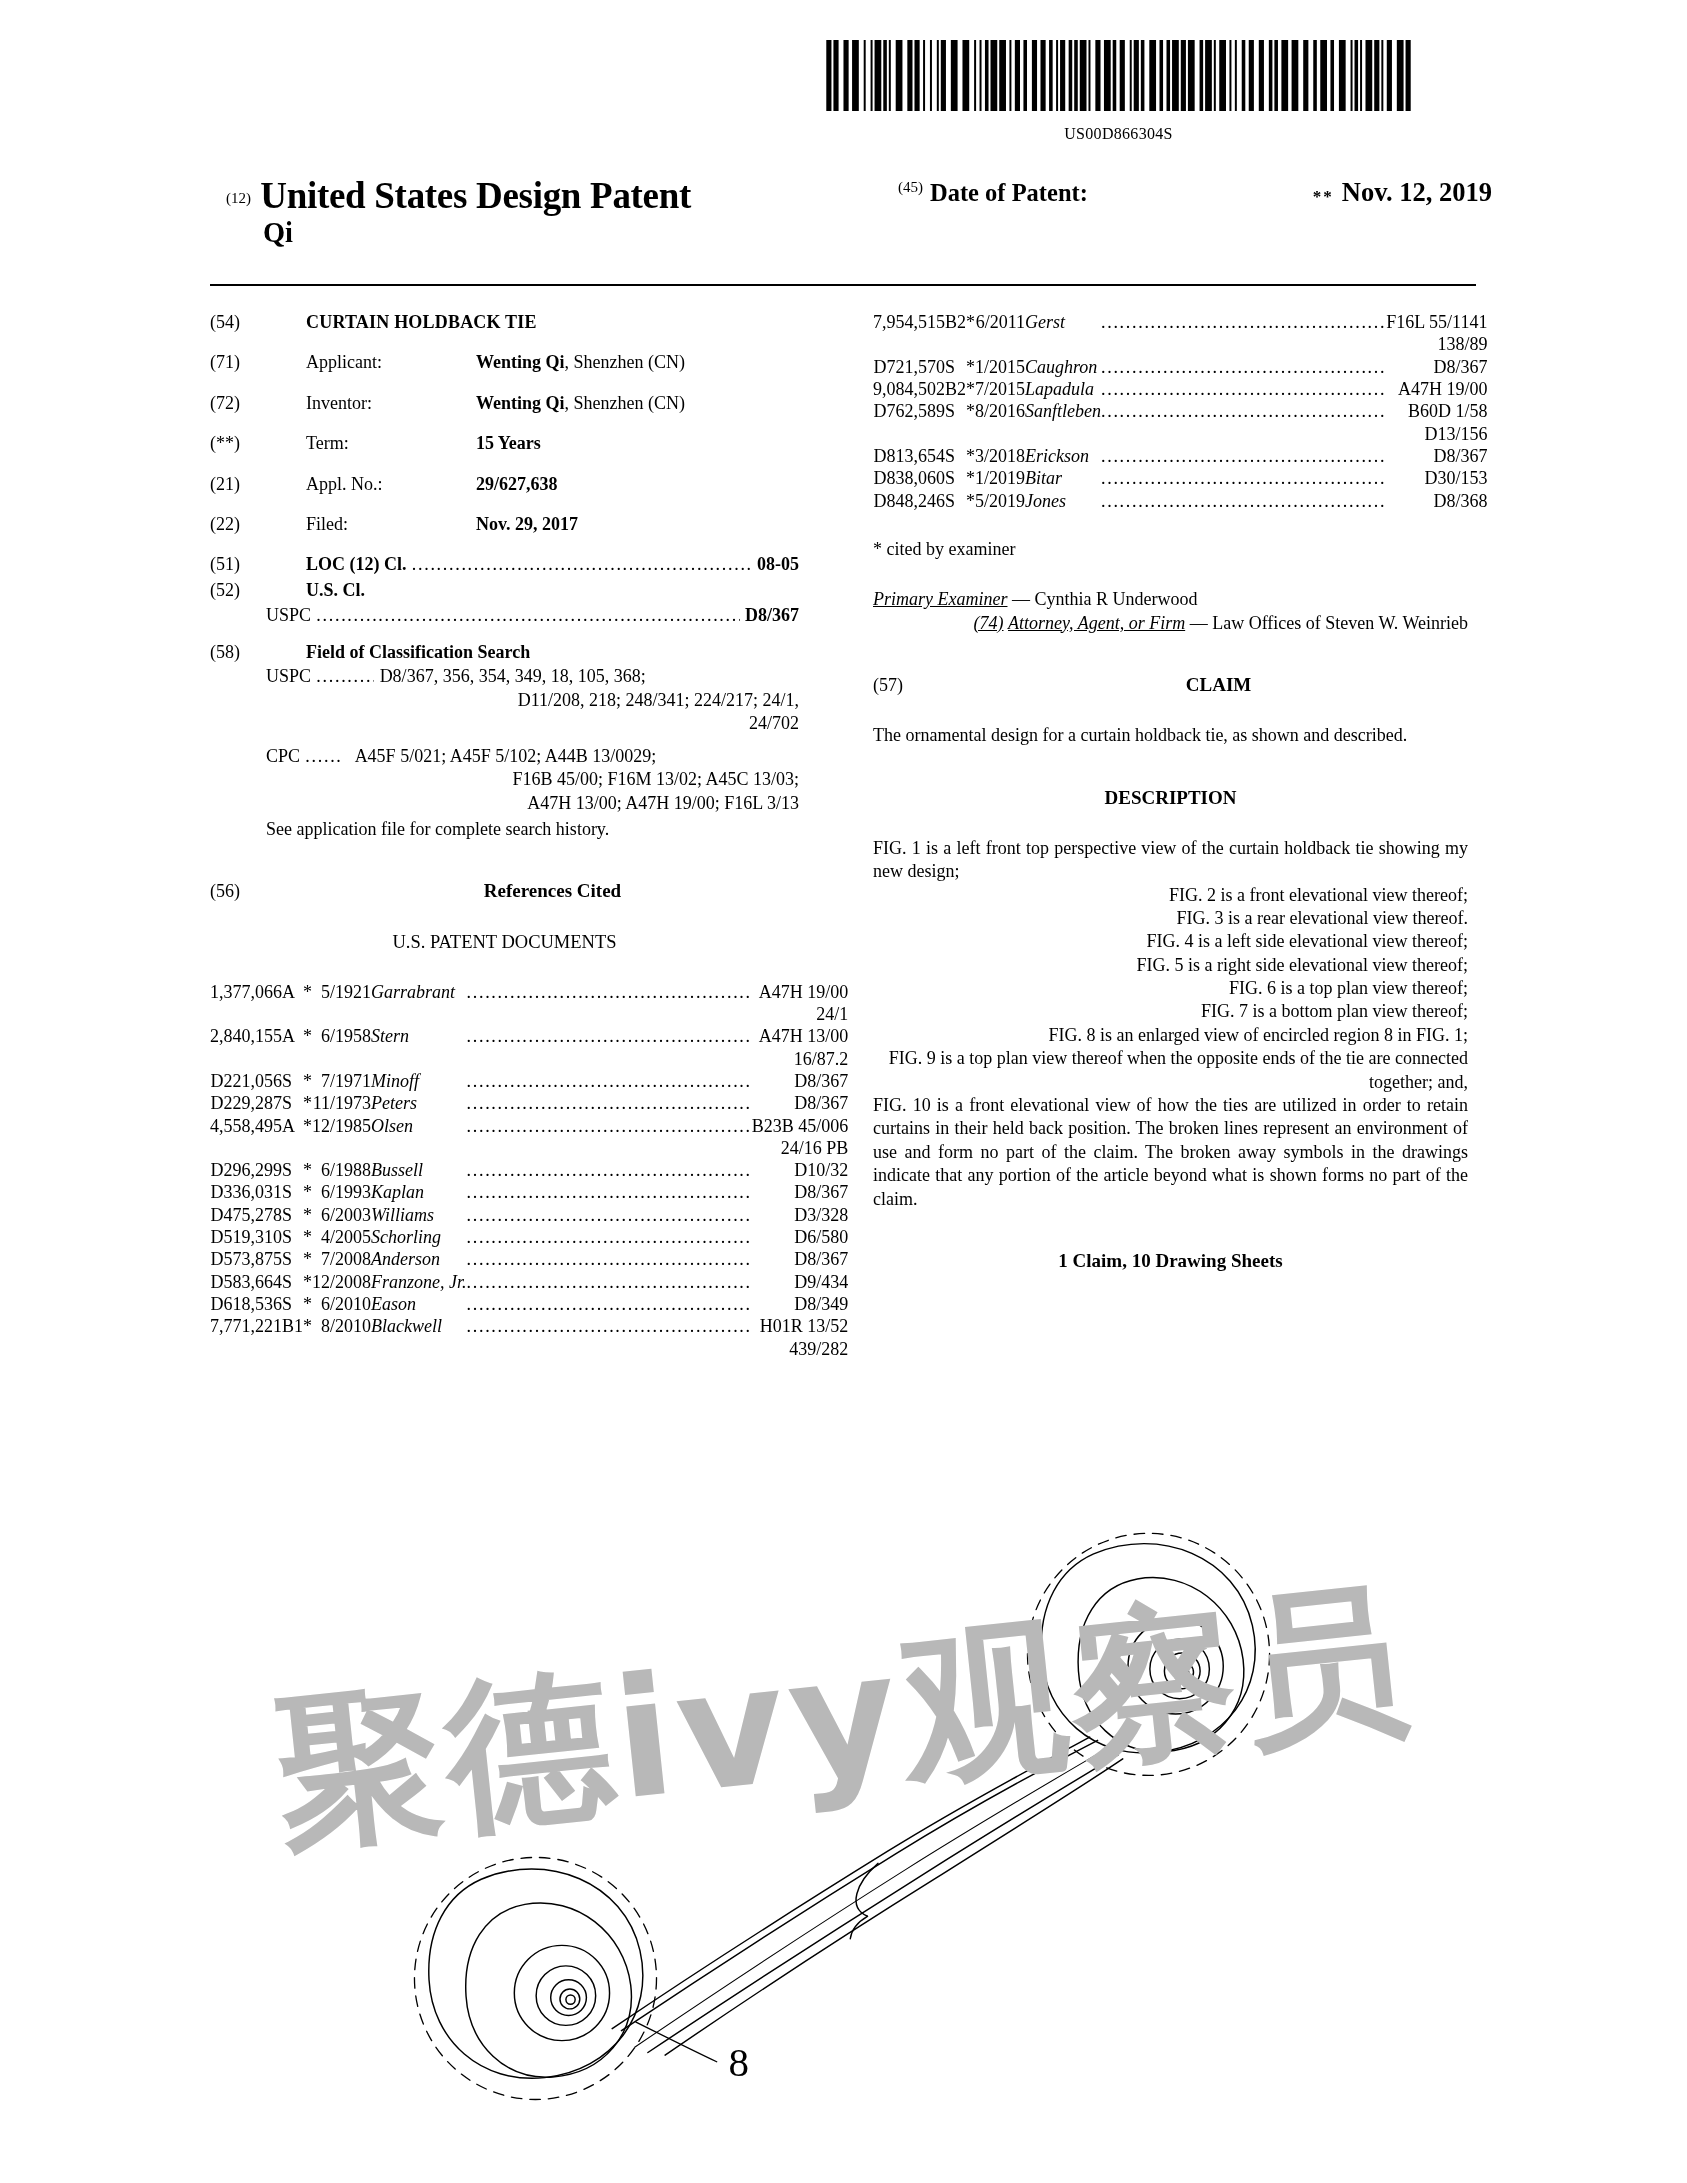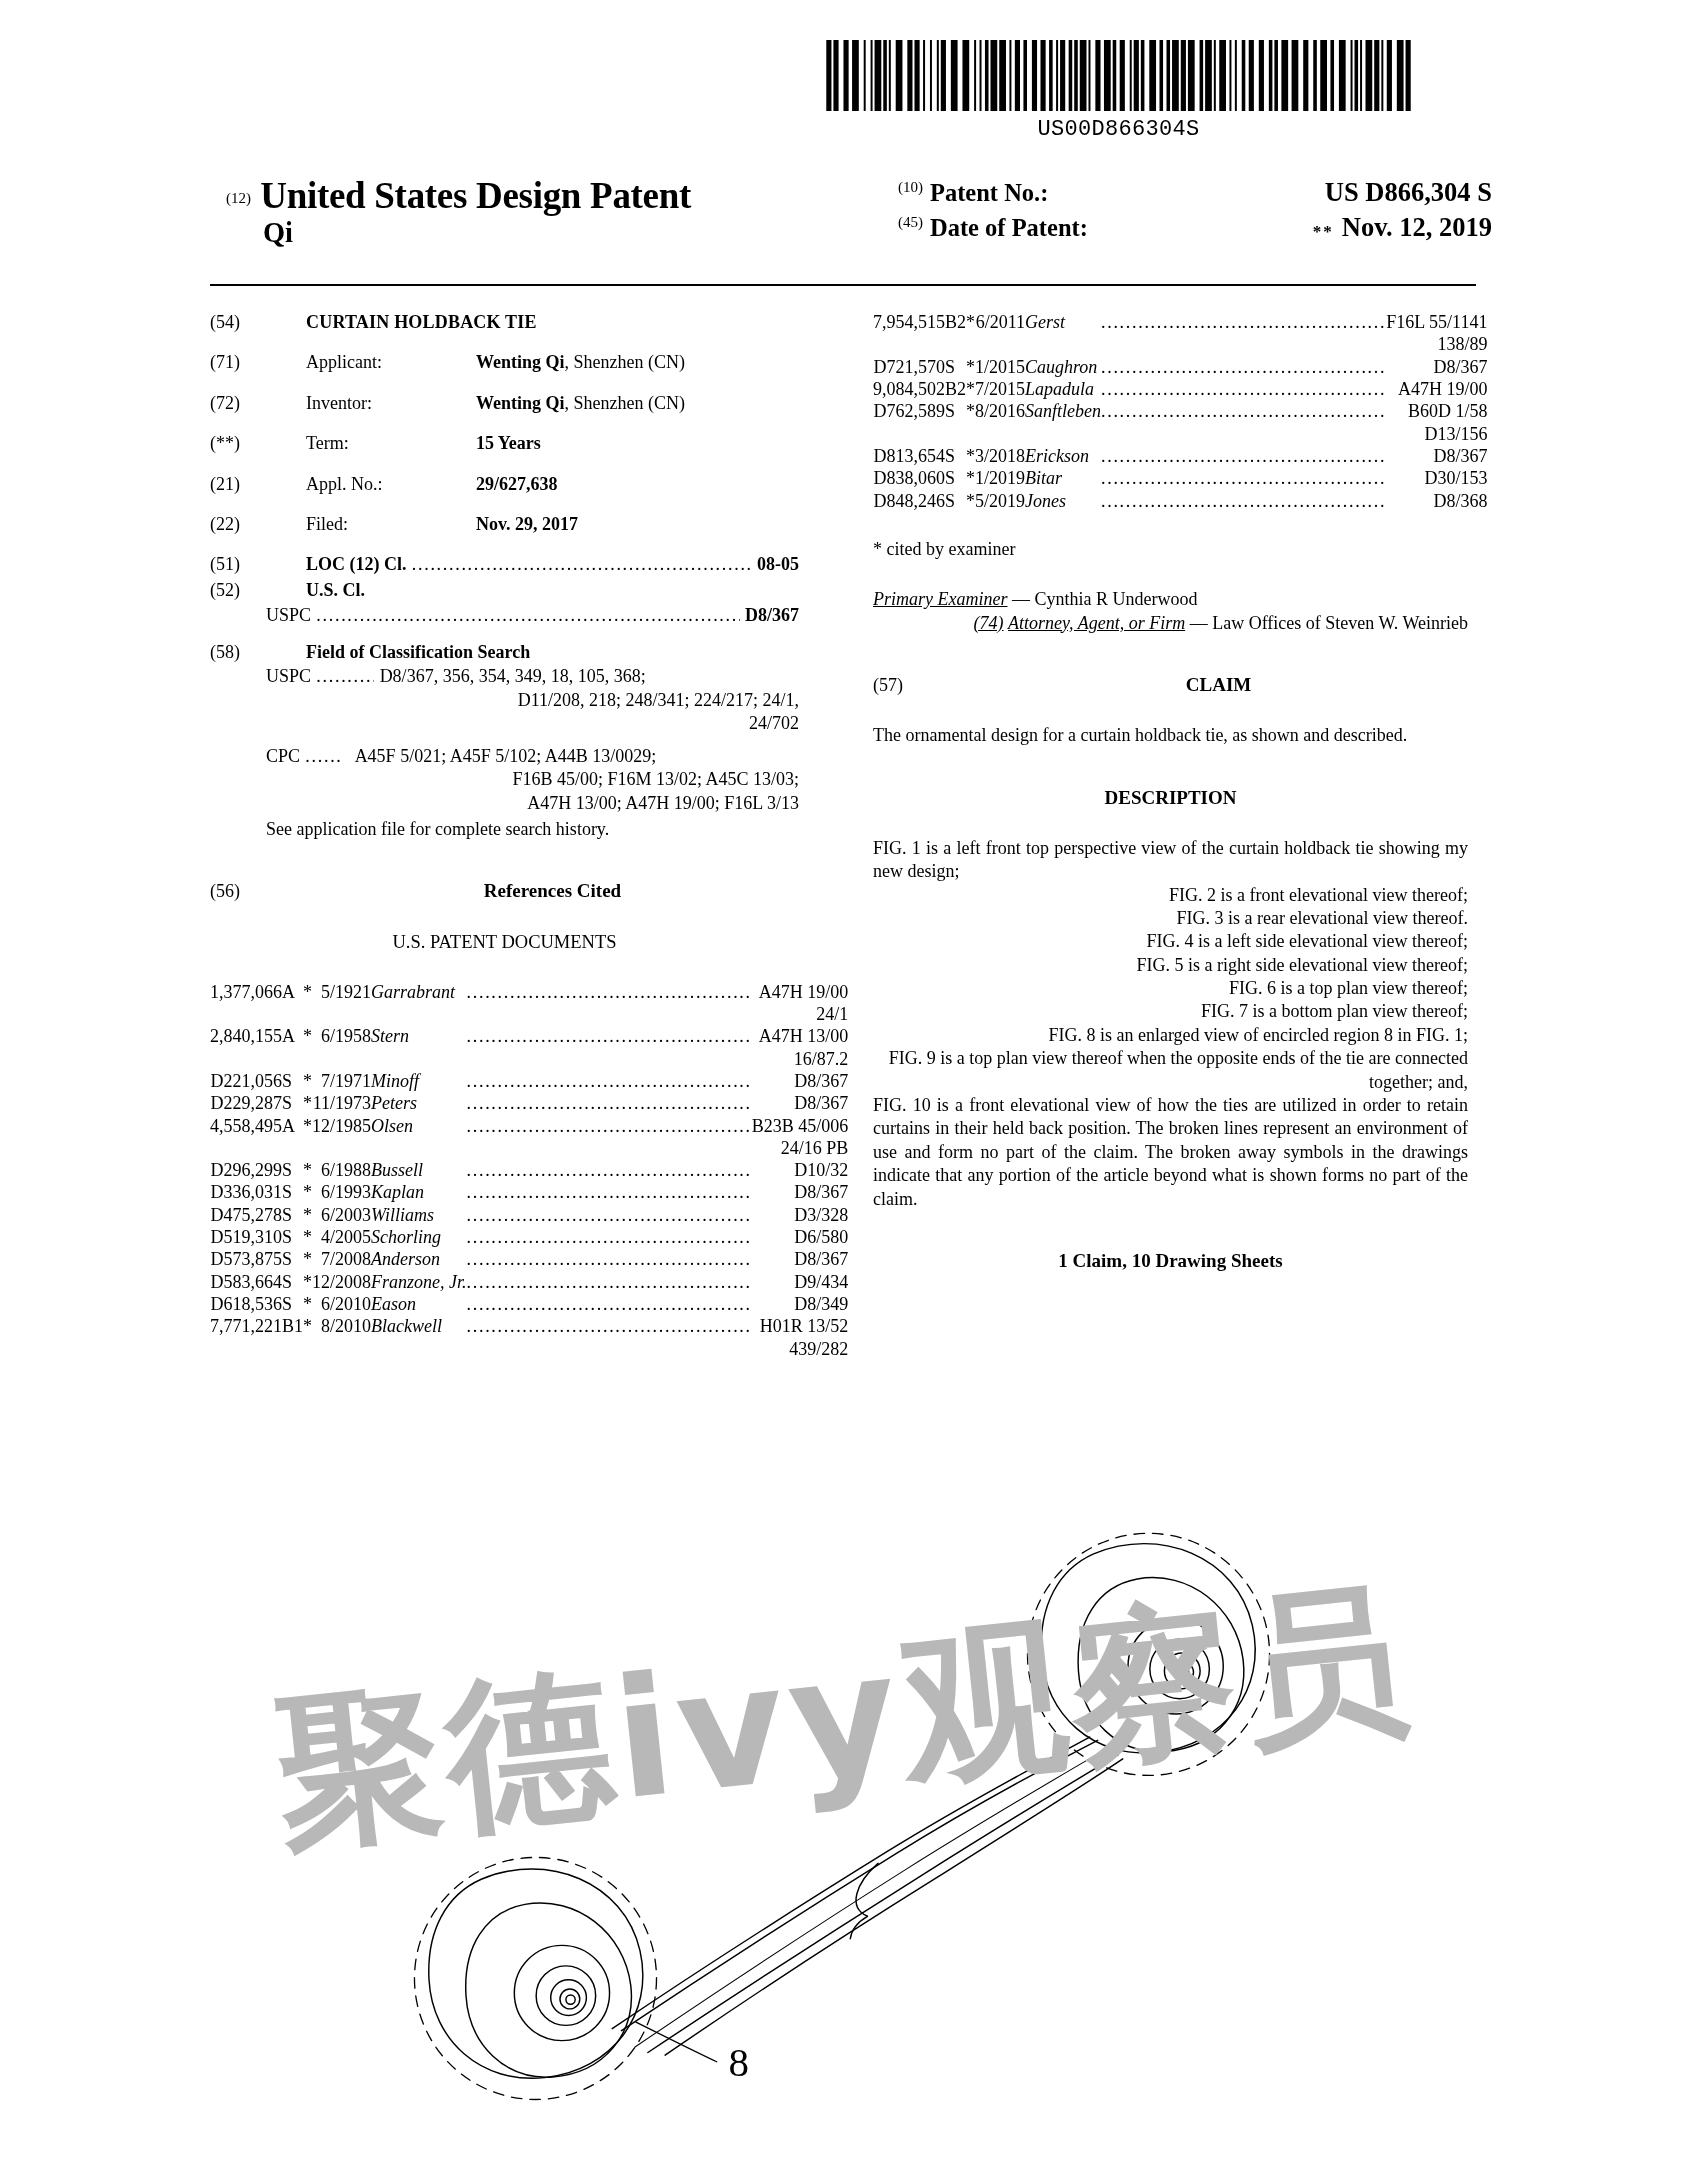--- a/index.html
+++ b/index.html
@@ -23,24 +23,24 @@
     left: 814px;
     width: 609px;
     text-align: center;
   }
   .barcode {
     height: 71px;
     width: 595px;
     margin: 0 auto;
   }
   .barcode-number {
-    font-family: Liberation Mono, monospace;
-    font-size: 22px;
+    font-family: Liberation Serif, serif;
+    font-size: 16px;
     letter-spacing: 0.3px;
-    margin-top: 4px;
+    margin-top: 12px;
   }
 
   
   .header {
     position: absolute;
     top: 177px;
     left: 210px;
     width: 1266px;
     margin-left: 16px;
   }
@@ -326,25 +326,20 @@
 <div class="header">
   <div class="header-row">
     <div class="hdr-left">
       <div>
         <span class="kindcode">(12)</span><span class="main-title">United States Design Patent</span>
       </div>
       <div class="inventor-line">Qi</div>
     </div>
     <div class="hdr-right">
       <div class="pn-row">
-        <span class="pn-tag">(10)</span>
-        <span class="pn-label">Patent No.:</span>
-        <span class="pn-value">US D866,304 S</span>
-      </div>
-      <div class="pn-row">
         <span class="pn-tag">(45)</span>
         <span class="pn-label">Date of Patent:</span>
         <span class="pn-value"><span class="star-prefix">**</span><span>Nov. 12, 2019</span></span>
       </div>
     </div>
   </div>
 </div>
 <div class="hdr-rule"></div>
 
 <div class="col col-left">

